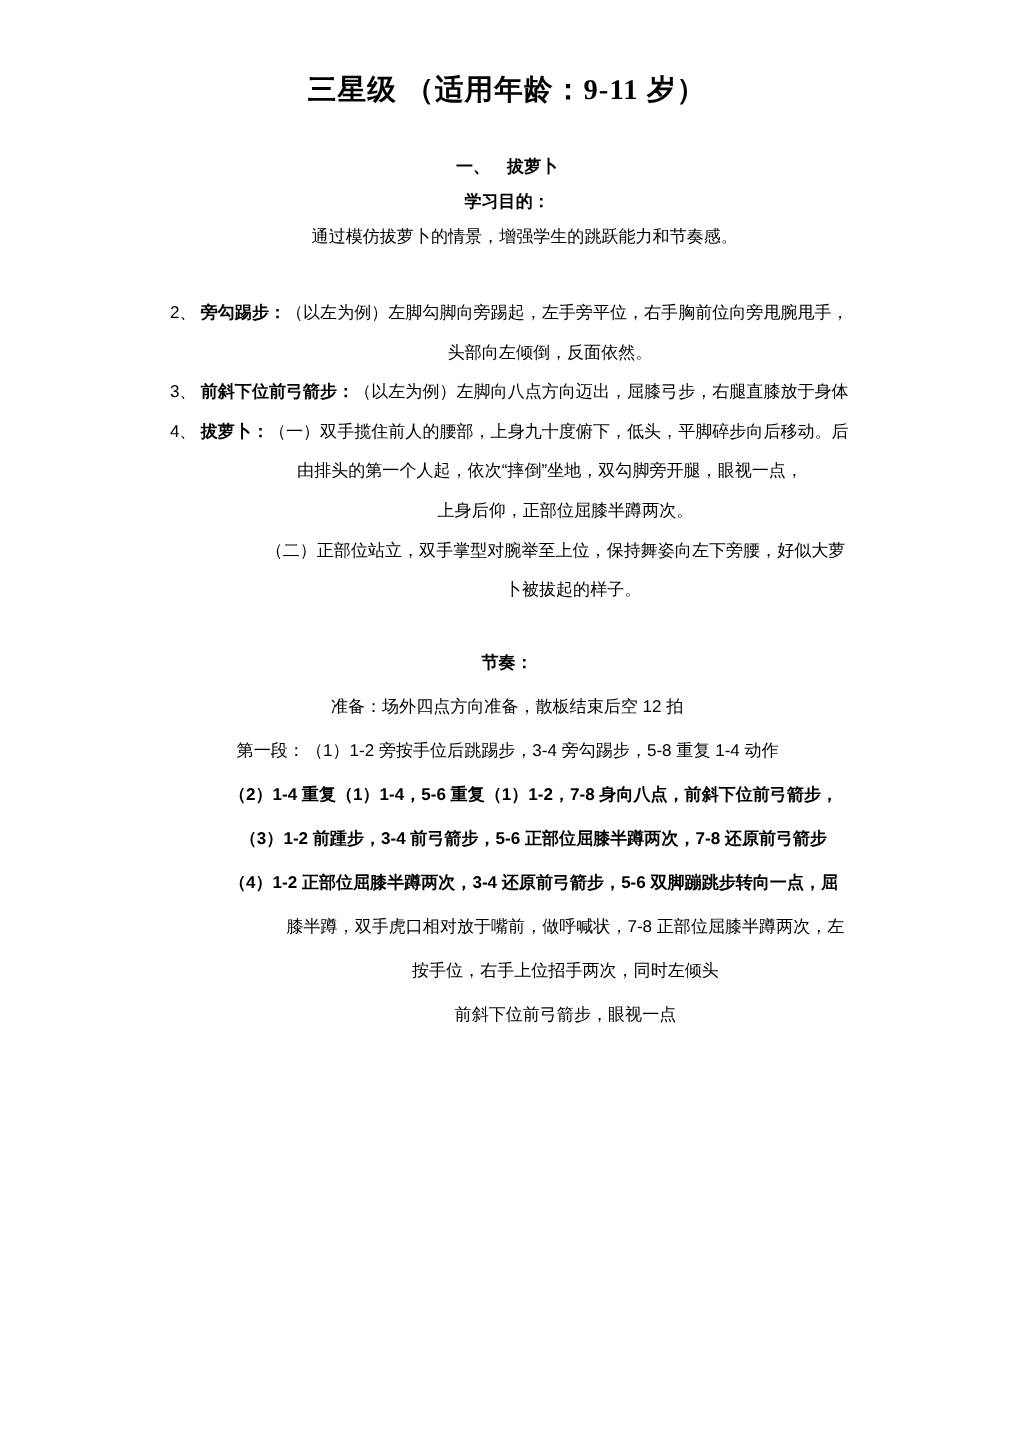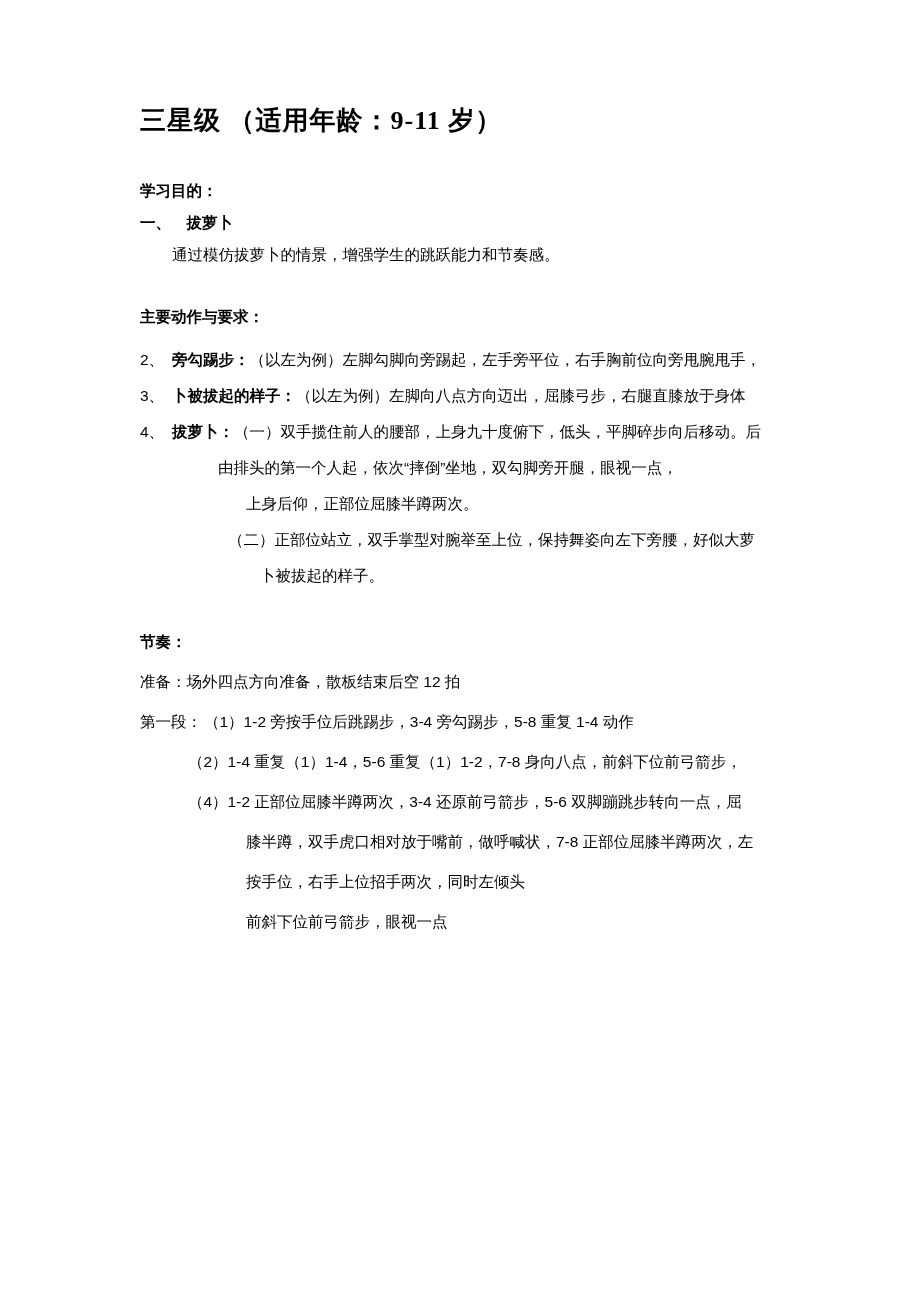--- a/index.html
+++ b/index.html
@@ -3,24 +3,25 @@
   <meta charset="utf-8">
   <style>
     html, body { margin: 0; padding: 0; background: #ffffff; }
     .page {
       position: relative;
       width: 920px;
       height: 1058px;
       background: #ffffff;
       color: #000000;
       box-sizing: border-box;
-      padding: 102px 138px 0 140px;
+      padding: 63px 138px 0 140px;
       overflow: hidden;
       font-family: "Liberation Sans", "DejaVu Sans", sans-serif;
       font-size: 15.5px;
+      text-align: center;
     }
     .title {
       font-family: "Liberation Serif", "DejaVu Serif", serif;
       font-size: 26px;
       font-weight: 700;
       line-height: 38px;
       margin: 0 0 40px 0;
       letter-spacing: 1px;
       white-space: nowrap;
     }
@@ -32,47 +33,47 @@
     .line   { line-height: 36px; white-space: nowrap; }
     .num    { display: inline-block; width: 32px; }
     .term   { font-weight: 700; }
     .c78  { margin-left: 78px; }
     .c88  { margin-left: 88px; }
     .c106 { margin-left: 106px; }
     .c120 { margin-left: 120px; }
     .rhy    { line-height: 40px; white-space: nowrap; }
     .rtop   { margin-top: 28px; }
     .rnum   { display: inline-block; width: 64px; }
-    .e  { margin-left: 48px; }
+    .e  { margin-left: 48px; font-weight: bold; }
     .ec { margin-left: 106px; }
   </style>
 </head>
 <body>
 
 <div class="page">
 
   <h1 class="title">三星级 （适用年龄：9-11 岁）</h1>
 
+  <div class="h sec">一、　拔萝卜</div>
+
   <div class="h plabel">学习目的：</div>
-
-  <div class="h sec">一、　拔萝卜</div>
   <div class="pindent">通过模仿拔萝卜的情景，增强学生的跳跃能力和节奏感。</div>
 
-  <div class="h alabel">主要动作与要求：</div>
 
 
   <div>
     <div class="line">
       <span class="num">2、</span><span class="term">旁勾踢步：</span><span>（以左为例）左脚勾脚向旁踢起，左手旁平位，右手胸前位向旁甩腕甩手，</span>
     </div>
+    <div class="line c78">头部向左倾倒，反面依然。</div>
   </div>
 
   <div>
     <div class="line">
-      <span class="num">3、</span><span class="term">卜被拔起的样子：</span><span>（以左为例）左脚向八点方向迈出，屈膝弓步，右腿直膝放于身体</span>
+      <span class="num">3、</span><span class="term">前斜下位前弓箭步：</span><span>（以左为例）左脚向八点方向迈出，屈膝弓步，右腿直膝放于身体</span>
     </div>
   </div>
 
   <div>
     <div class="line">
       <span class="num">4、</span><span class="term">拔萝卜：</span><span>（一）双手揽住前人的腰部，上身九十度俯下，低头，平脚碎步向后移动。后</span>
     </div>
     <div class="line c78">由排头的第一个人起，依次“摔倒”坐地，双勾脚旁开腿，眼视一点，</div>
     <div class="line c106">上身后仰，正部位屈膝半蹲两次。</div>
     <div class="line c88">（二）正部位站立，双手掌型对腕举至上位，保持舞姿向左下旁腰，好似大萝</div>
@@ -82,20 +83,21 @@
   <div class="h rhy rtop">节奏：</div>
 
   <div class="rhy">准备：场外四点方向准备，散板结束后空 12 拍</div>
 
   <div class="rhy">
     <span class="rnum">第一段：</span><span>（1）1-2 旁按手位后跳踢步，3-4 旁勾踢步，5-8 重复 1-4 动作</span>
   </div>
 
   <div class="rhy e">（2）1-4 重复（1）1-4，5-6 重复（1）1-2，7-8 身向八点，前斜下位前弓箭步，</div>
 
+  <div class="rhy e">（3）1-2 前踵步，3-4 前弓箭步，5-6 正部位屈膝半蹲两次，7-8 还原前弓箭步</div>
 
   <div class="rhy e">（4）1-2 正部位屈膝半蹲两次，3-4 还原前弓箭步，5-6 双脚蹦跳步转向一点，屈</div>
   <div class="rhy ec">膝半蹲，双手虎口相对放于嘴前，做呼喊状，7-8 正部位屈膝半蹲两次，左</div>
   <div class="rhy ec">按手位，右手上位招手两次，同时左倾头</div>
 
   <div class="rhy ec">前斜下位前弓箭步，眼视一点</div>
 
 </div>
 
 </body></html>

